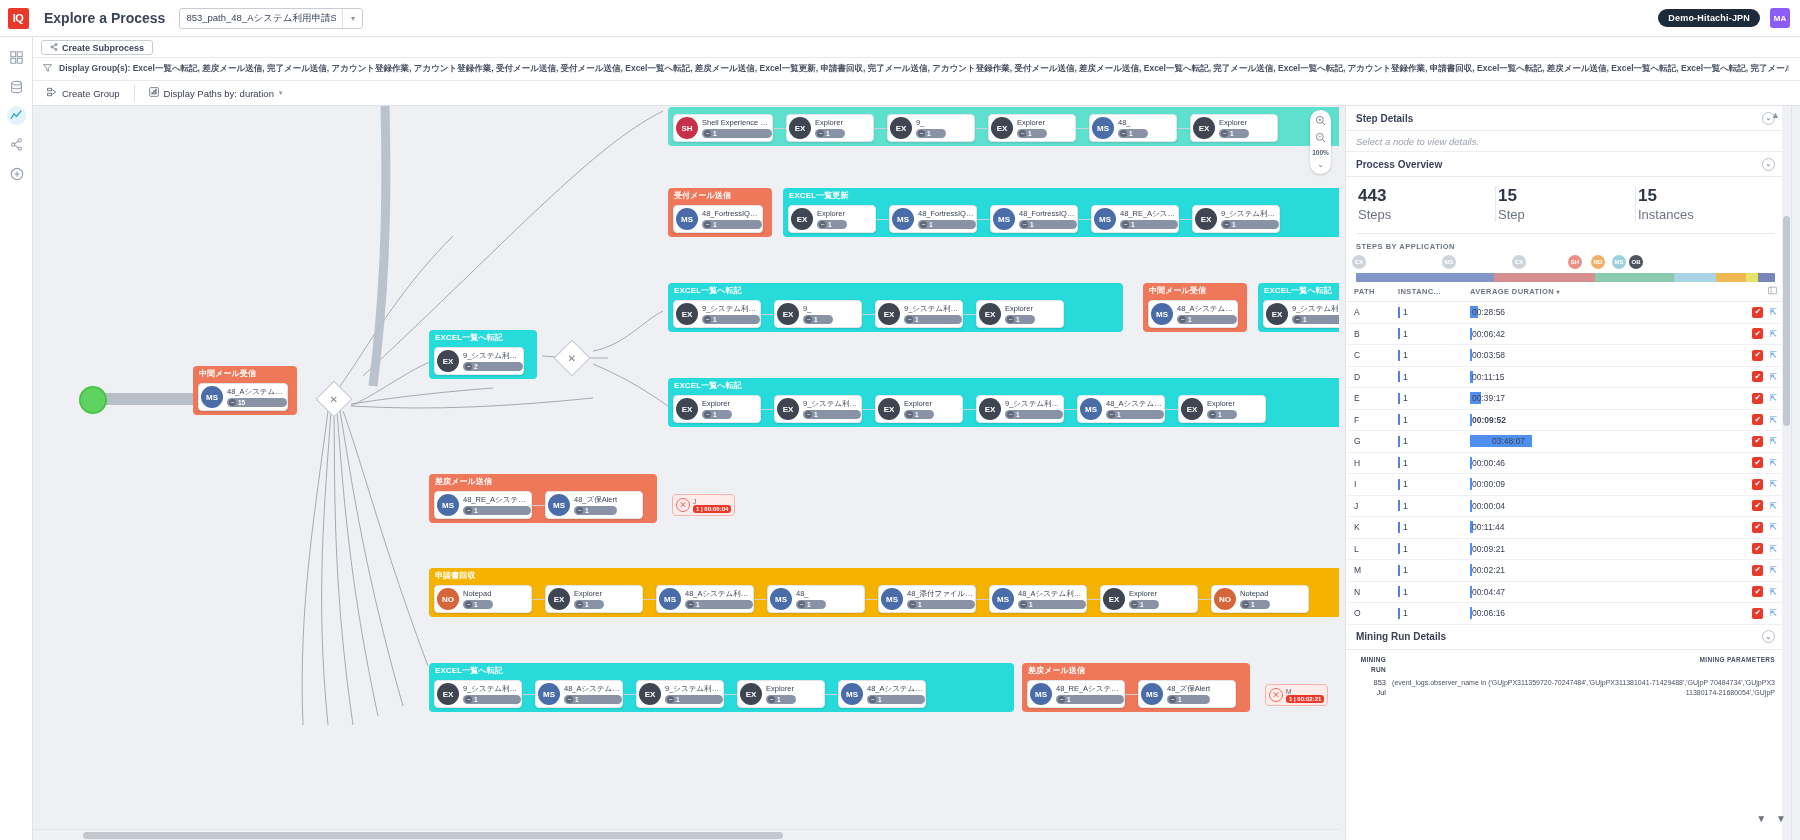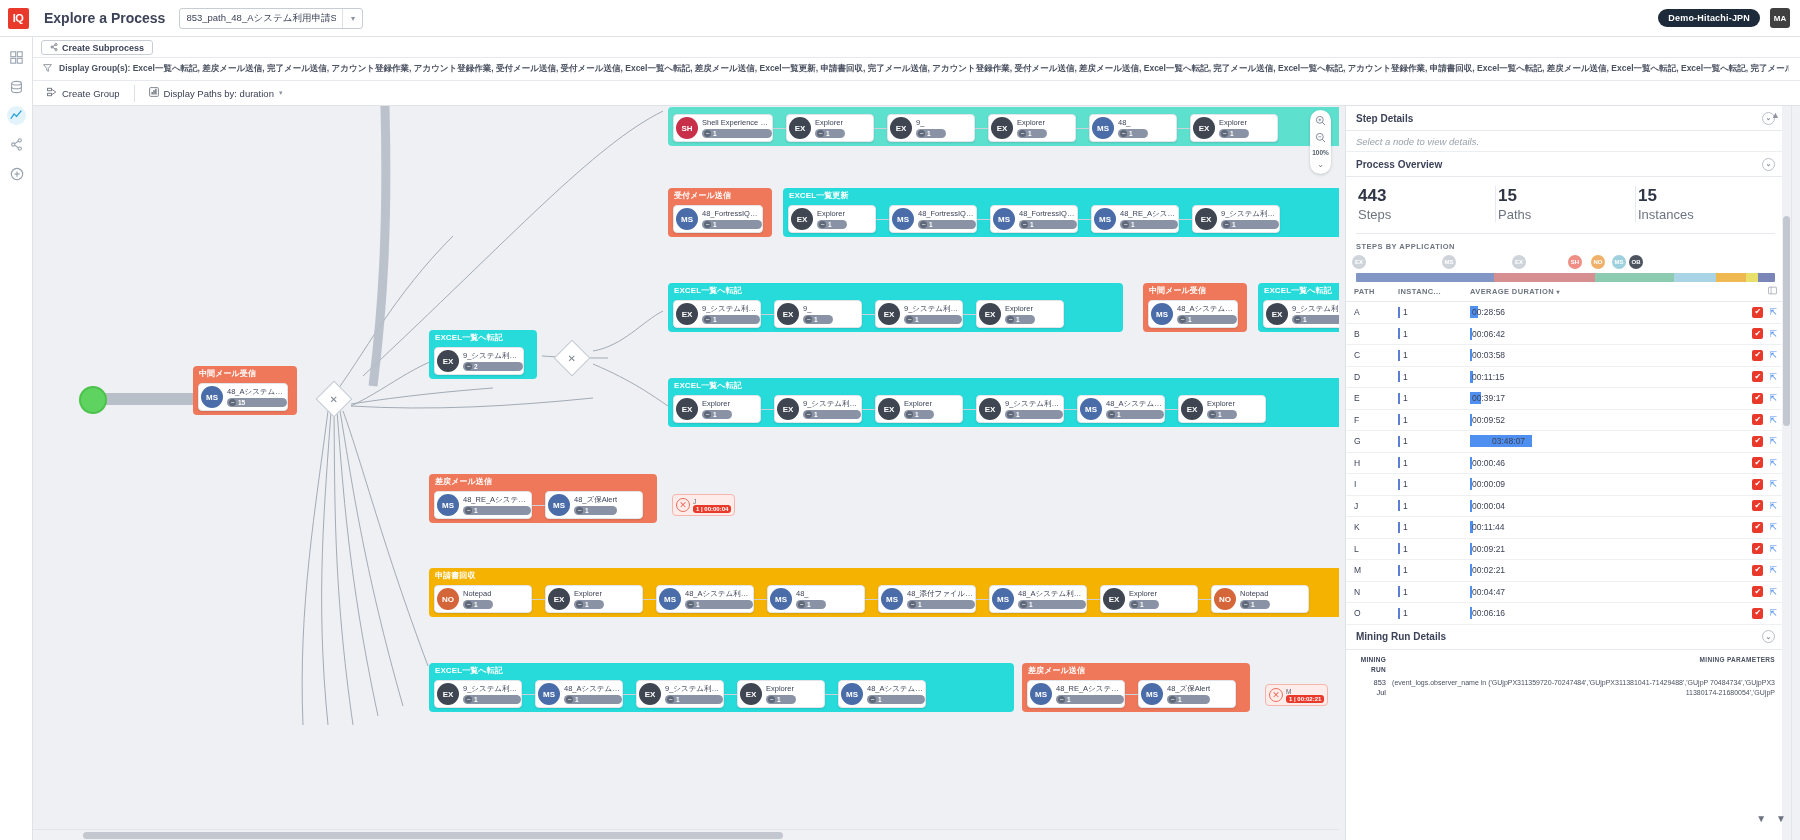--- a/index.html
+++ b/index.html
@@ -38,21 +38,21 @@
   .proc-select .caret {
     width:20px; height:19px; border-left:1px solid #dde1e6; margin-left:6px;
     display:flex; align-items:center; justify-content:center; color:#8d95a0; font-size:8px;
   }
   .topbar-right { margin-left:auto; display:flex; align-items:center; gap:10px; padding-right:10px; }
   .tenant {
     background:#1d2a3a; color:#fff; font-size:9px; font-weight:bold;
     padding:4px 10px; border-radius:11px; letter-spacing:0.2px;
   }
   .avatar {
-    width:20px; height:20px; border-radius:3px; background:#404040; color:#fff;
+    width:20px; height:20px; border-radius:3px; background:#8b5cf6; color:#fff;
     font-size:8px; font-weight:bold; display:flex; align-items:center; justify-content:center;
   }
 
   
   .rail {
     position:absolute; top:37px; left:0; width:33px; height:803px;
     background:#fff; border-right:1px solid #dfe3e8; padding-top:6px; z-index:30;
   }
   .rail-item {
     width:33px; height:29px; display:flex; align-items:center; justify-content:center;
@@ -994,21 +994,21 @@
       <span class="chev">⌄</span>
     </div>
 
     <div class="stats-grid" id="stats-row1">
         <div class="stat">
           <div class="v">443</div>
           <div class="k">Steps</div>
         </div>
         <div class="stat">
           <div class="v">15</div>
-          <div class="k">Paths</div>
+          <div class="k">Step</div>
         </div>
         <div class="stat">
           <div class="v">15</div>
           <div class="k">Instances</div>
         </div>
       </div>
 
     <div class="divider"></div>
     <div class="sba-title">STEPS BY APPLICATION</div>
     <div class="sba-icons" id="sba-icons">
@@ -1125,21 +1125,21 @@
           </div>
         </div>
         <div class="trow">
           <div class="c-path">F</div>
           <div class="c-inst inst-cell">
             <span class="inst-bar"></span>
             <span>1</span>
           </div>
           <div class="c-dur dur-cell">
             <span class="dur-bg" style="width:2px;"></span>
-            <span class="dur-txt" style="margin-left:-2px;">00:09:52</span>
+            <span class="dur-txt" style="margin-left:-2px;font-weight:bold;">00:09:52</span>
           </div>
           <div class="acts">
             <span class="chk">✔</span>
             <span class="ext">⇱</span>
           </div>
         </div>
         <div class="trow">
           <div class="c-path">G</div>
           <div class="c-inst inst-cell">
             <span class="inst-bar"></span>

